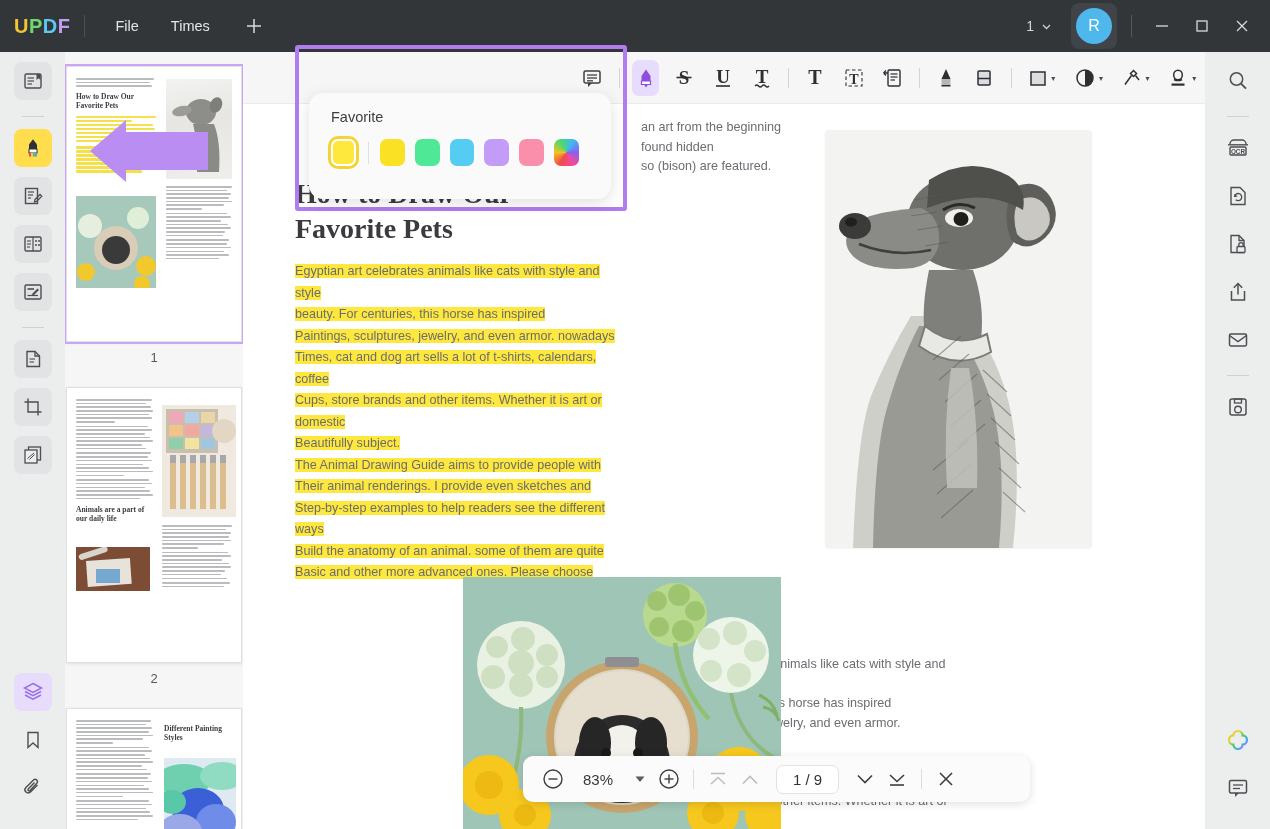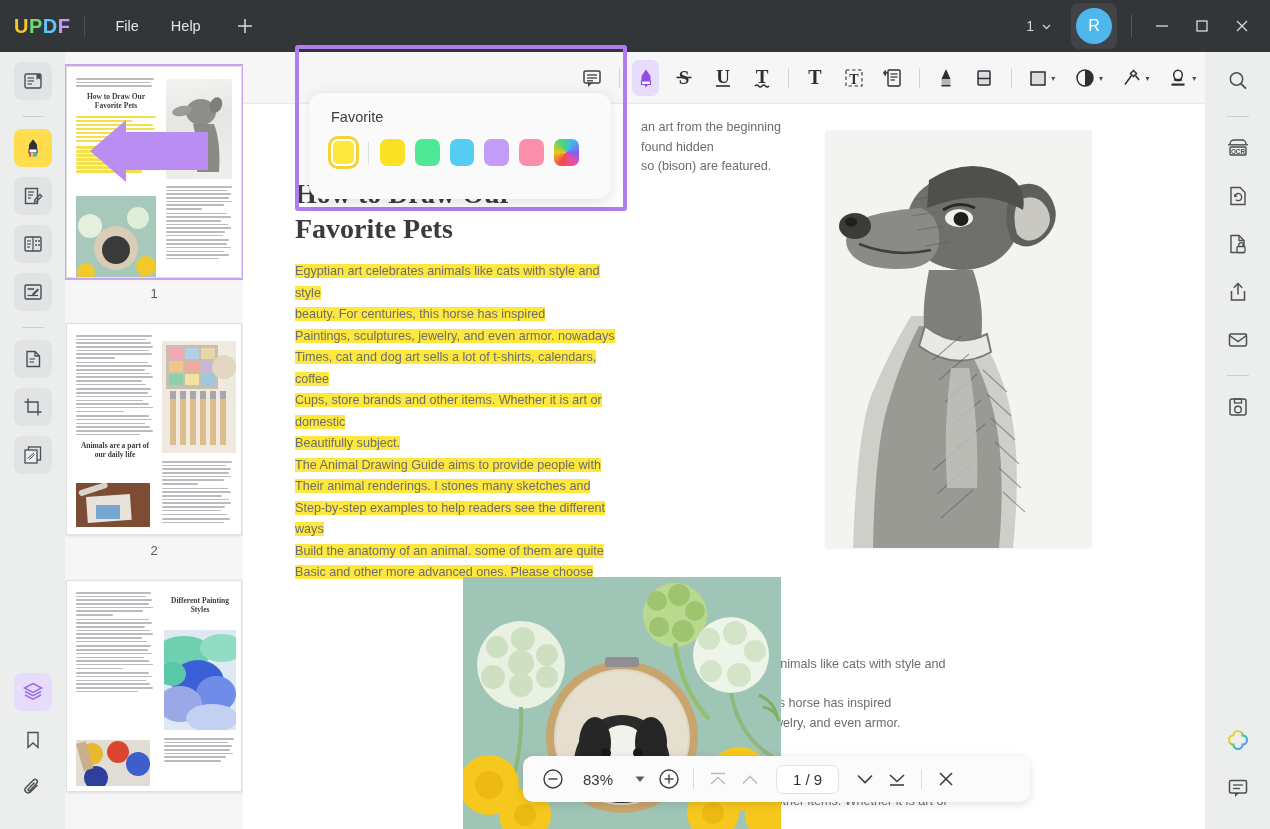--- a/index.html
+++ b/index.html
@@ -76,24 +76,23 @@
   .rail-sep { width:22px;height:1px;background:#cfd0d1;margin:6px 0 12px; }
   .rail-spacer { flex:1; }
 
   
   .thumbs {
     width:178px; background:#f6f6f7; padding-top:14px;
     overflow:hidden; position:relative;
   }
   .thumb-wrap { display:flex;flex-direction:column;align-items:center; }
   .thumb {
-    width:176px; height:212px; background:#fff;
+    width:176px; height:276px; background:#fff;
     border:1px solid #e0e0e0; position:relative; overflow:hidden;
     box-shadow:0 1px 3px rgba(0,0,0,.10);
-    text-align:center;
   }
   .thumb.sel { outline:2px solid #c9a6f5; }
   .thumb-num { font-size:13px; color:#56585c; margin:8px 0 22px; }
 
   
   .mini { position:absolute; inset:7px; font-size:2px; line-height:2.6px; color:#8e9095; }
   .mini-col { position:absolute; }
   .mini-line { height:1.6px; background:#b9bbbf; margin-bottom:2.1px; border-radius:1px; }
   .mini-line.hl { background:#f3e04a; height:2.4px; margin-bottom:1.6px; }
   .mini-title { font-size:7.5px; line-height:9px; font-weight:700; color:#3b3d42;
@@ -192,21 +191,21 @@
 
 <div class="titlebar">
   <div class="logo">
     <span>U</span>
     <span>P</span>
     <span>D</span>
     <span>F</span>
   </div>
   <div class="tb-div"></div>
   <div class="menu-item">File</div>
-  <div class="menu-item">Help</div>
+  <div class="menu-item">Times</div>
 
   <span class="tab-plus">
     <svg width="24" height="24" viewBox="0 0 24 24">
         <line x1="12" y1="5" x2="12" y2="19" stroke="#d9dadc" stroke-width="1.5"></line>
         <line x1="5" y1="12" x2="19" y2="12" stroke="#d9dadc" stroke-width="1.5"></line>
       </svg>
   </span>
 
   <div class="tb-right">
     <div class="win-count">
@@ -687,21 +686,21 @@
             <div>Favorite Pets</div>
           </div>
           <div>
             <div class="body-row"><span class="body-line hl">Egyptian art celebrates animals like cats with style and style</span></div>
             <div class="body-row"><span class="body-line hl">beauty. For centuries, this horse has inspired</span></div>
             <div class="body-row"><span class="body-line hl">Paintings, sculptures, jewelry, and even armor. nowadays</span></div>
             <div class="body-row"><span class="body-line hl">Times, cat and dog art sells a lot of t-shirts, calendars, coffee</span></div>
             <div class="body-row"><span class="body-line hl">Cups, store brands and other items. Whether it is art or domestic</span></div>
             <div class="body-row"><span class="body-line hl">Beautifully subject.</span></div>
             <div class="body-row"><span class="body-line hl">The Animal Drawing Guide aims to provide people with</span></div>
-            <div class="body-row"><span class="body-line hl">Their animal renderings. I stones many sketches and</span></div>
+            <div class="body-row"><span class="body-line hl">Their animal renderings. I provide even sketches and</span></div>
             <div class="body-row"><span class="body-line hl">Step-by-step examples to help readers see the different ways</span></div>
             <div class="body-row"><span class="body-line hl">Build the anatomy of an animal. some of them are quite</span></div>
             <div class="body-row"><span class="body-line hl">Basic and other more advanced ones. Please choose</span></div>
           </div>
         </div>
 
         <div class="col-r">
           <div class="intro-line">an art from the beginning</div>
           <div class="intro-line">found hidden</div>
           <div class="intro-line">so  (bison) are featured.</div>

